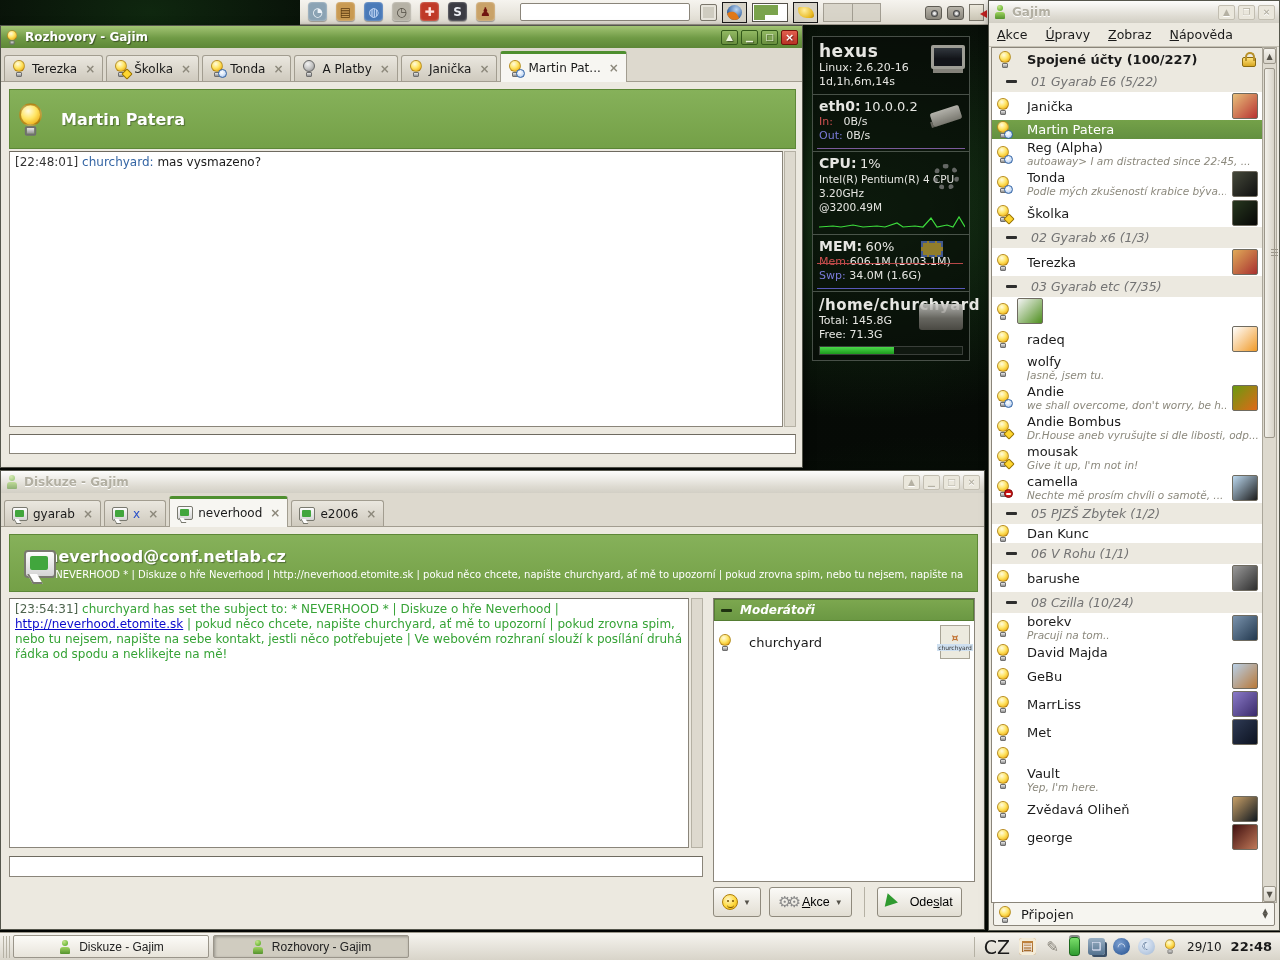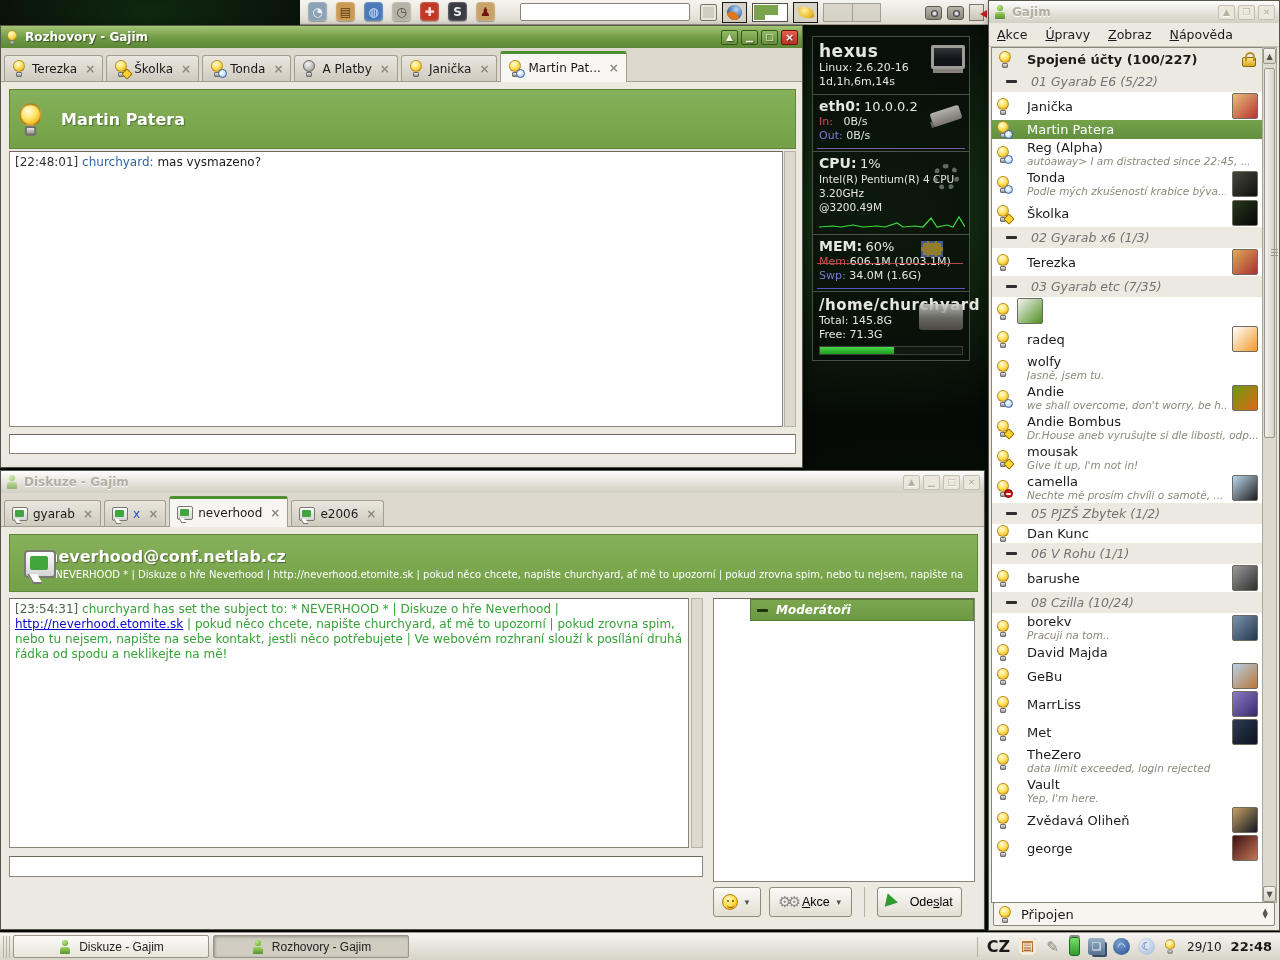--- a/index.html
+++ b/index.html
@@ -69,21 +69,21 @@
   .vtrough{position:absolute;background:#ddd9ce;border:1px solid #b5b1a4;}
   
   .chatline{padding:3px 5px;font-size:12px;line-height:15px;}
   .t-time{color:#333;}
   .t-nick{color:#3465a4;}
   .g-time{color:#4d634d;}
   .g-text{color:#36a336;}
   .g-link{color:#0a0acc;text-decoration:underline;overflow-wrap:anywhere;}
   
   .p-head{height:22px;background:linear-gradient(#7ca74f,#6b9843);border:1px solid #557d33;color:#fff;
-    display:flex;align-items:center;gap:8px;padding:0 6px;font-style:italic;font-weight:bold;margin-left:36px;}
+    display:flex;align-items:center;gap:8px;padding:0 6px;font-style:italic;font-weight:bold;}
   .minus{width:11px;height:3px;background:#2e2e2e;border-radius:1px;flex:none;}
   .r-row{display:flex;align-items:center;gap:6px;padding:1px 4px;background:#fff;}
   .r-row.group{background:#ece9e0;font-style:italic;font-size:12.5px;color:#737373;padding:3px 4px 3px 14px;}
   .r-row.account{background:#ece9e0;font-weight:bold;font-size:13px;padding:3px 6px;}
   .r-row.selected{background:linear-gradient(#74a149,#639040);color:#fff;}
   .r-main{flex:1;min-width:0;padding-left:10px;}
   .r-name{font-size:13px;line-height:15px;white-space:nowrap;overflow:hidden;}
   .r-status{font-size:10.5px;font-style:italic;color:#8b887c;line-height:13px;white-space:nowrap;overflow:hidden;}
   .avatar{width:26px;height:26px;border:1px solid #6f6b60;border-radius:2px;flex:none;}
   .padlock{position:relative;width:14px;height:10px;background:linear-gradient(#ffe27a,#d8a722);border:1px solid #8a6a10;border-radius:2px;flex:none;margin-top:5px;}
@@ -376,20 +376,35 @@
     </div>
     <div class="sunken" style="left:8px;top:127px;width:680px;height:250px;" id="dis-chat">
         <div class="chatline"><span class="g-time">[23:54:31] </span><span class="g-text">churchyard has set the subject to: * NEVERHOOD * | Diskuze o hře Neverhood | </span><a class="g-link">http://neverhood.etomite.sk</a><span class="g-text"> | pokud něco chcete, napište churchyard, ať mě to upozorní | pokud zrovna spim, nebo tu nejsem, napište na sebe kontakt, jestli něco potřebujete | Ve webovém rozhraní slouží k posílání druhá řádka od spodu a neklikejte na mě!</span></div>
       </div>
     <div class="vtrough" style="left:690px;top:127px;width:12px;height:250px;"></div>
     <div class="sunken" style="left:712px;top:127px;width:262px;height:284px;background:#fff;">
       <div class="p-head">
         <span class="minus" style="background:#1e3310"></span>
         <span>Moderátoři</span>
       </div>
+      <div id="mod-list">
+          <div class="r-row" style="padding: 4px;">
+            <span class="bulb ">
+              <i class="glass"></i>
+              <i class="base"></i>
+            </span>
+            <div class="r-main">
+              <div class="r-name">churchyard</div>
+            </div>
+            <span class="mod-av">
+              <b>¤</b>
+              <s>churchyard</s>
+            </span>
+          </div>
+        </div>
     </div>
     <div class="sunken" style="left:8px;top:385px;width:694px;height:21px;"></div>
     <div style="position:absolute;left:712px;top:416px;display:flex;gap:8px;align-items:center;">
       <button class="gbtn" style="width:48px;">
         <span class="smiley"></span>
           <span class="caret">▼</span>
       </button>
       <button class="gbtn">
         <span class="gears">⚙⚙</span>
           <span id="akce-label"><u>A</u>kce</span>
@@ -656,24 +671,20 @@
           <div class="r-main">
             <div class="r-name">Met</div>
           </div>
           <span class="avatar" style="background: linear-gradient(135deg, rgb(46, 58, 84), rgb(12, 18, 32));"></span>
         </div>
         <div class="r-row contact">
           <span class="bulb ">
             <i class="glass"></i>
             <i class="base"></i>
           </span>
-          <div class="r-main">
-            <div class="r-name">TheZero</div>
-            <div class="r-status">data limit exceeded, login rejected</div>
-          </div>
         </div>
         <div class="r-row contact">
           <span class="bulb ">
             <i class="glass"></i>
             <i class="base"></i>
           </span>
           <div class="r-main">
             <div class="r-name">Vault</div>
             <div class="r-status">Yep, I'm here.</div>
           </div>
@@ -726,21 +737,21 @@
           <span class="gperson"></span>
           <span>Diskuze - Gajim</span>
         </button>
         <button class="task pressed">
           <span class="gperson"></span>
           <span>Rozhovory - Gajim</span>
         </button>
       </span>
     <span id="tray">
       <span class="vsep"></span>
-      <span style="font-size:16px;font-weight:bold;">CZ</span>
+      <span style="font-size:19px;">CZ</span>
       <span id="tray-icons" style="display:flex;align-items:center;gap:8px;">
           <span class="t-ic t-clip">▤</span>
           <span class="t-ic t-pen">✎</span>
           <span class="t-ic t-batt"></span>
           <span class="t-ic t-net">❏</span>
           <span class="t-ic t-wolf">◠</span>
           <span class="t-ic t-moon">☾</span>
           <span class="bulb mini">
             <i class="glass"></i>
             <i class="base"></i>

